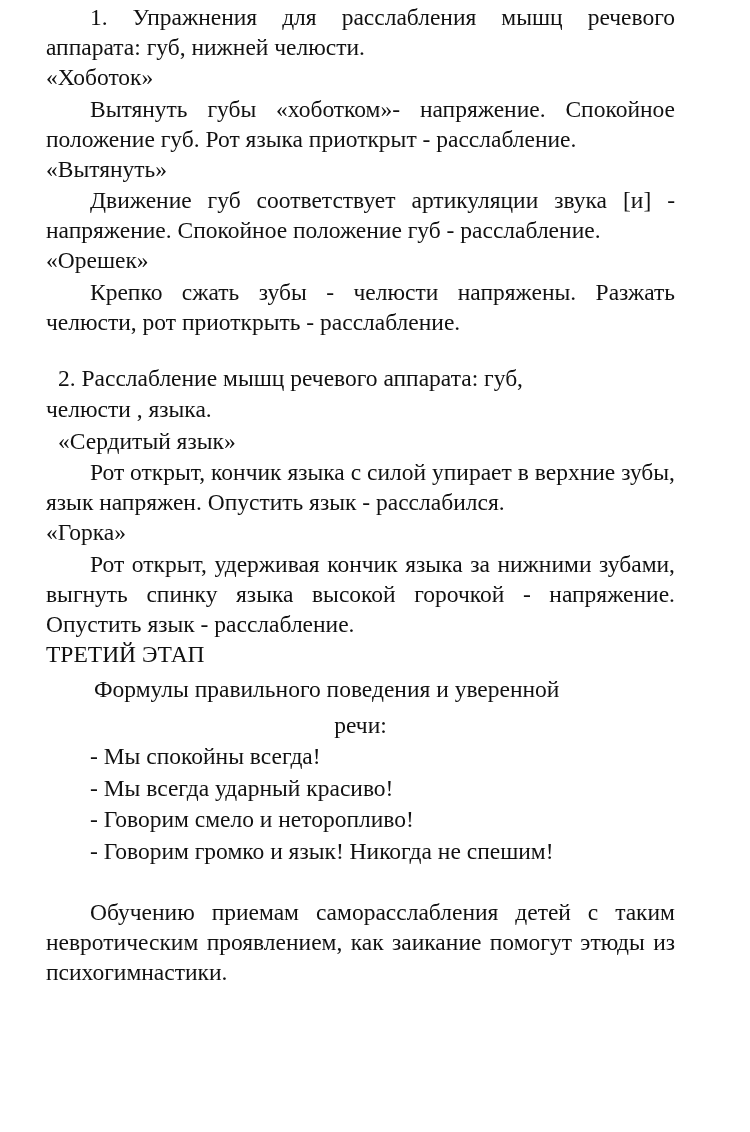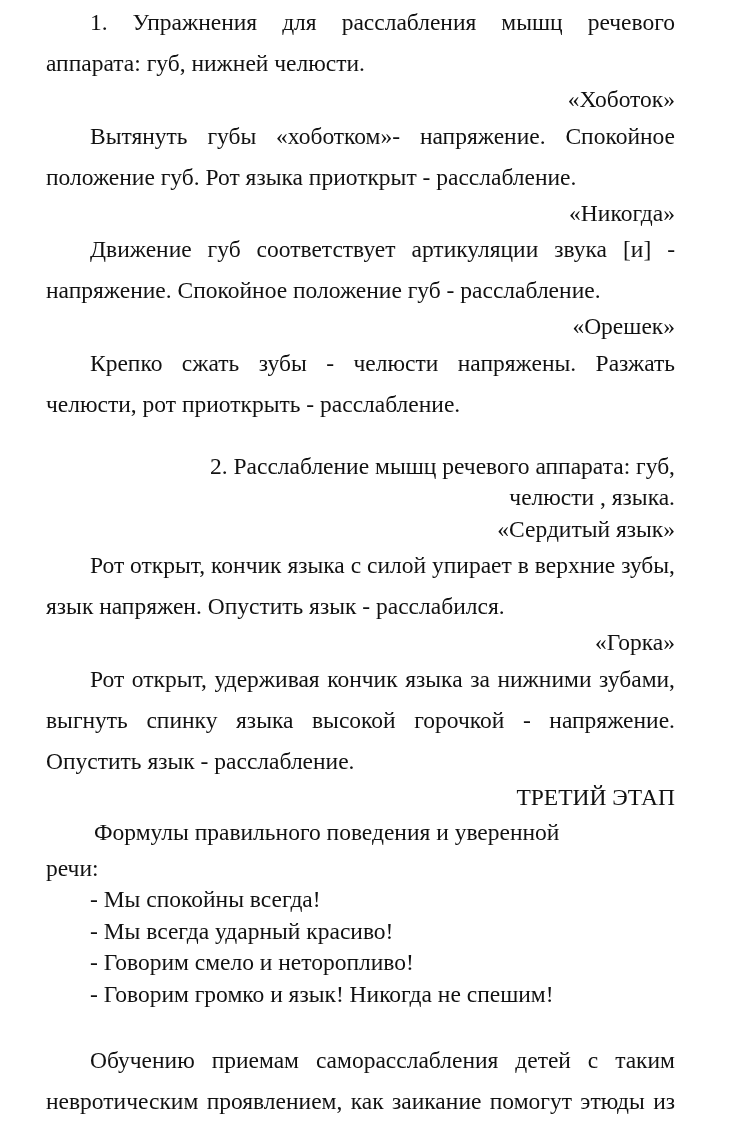--- a/index.html
+++ b/index.html
@@ -18,29 +18,30 @@
     }
     .page {
       position: absolute;
       left: 46px;
       top: 2px;
       width: 629px;
     }
     .line-block {
       line-height: 31.5px;
       margin: 0;
+      text-align: center;
     }
     .para {
       text-align: justify;
       text-indent: 44px;
       margin: 0;
-      line-height: 41px;
+      line-height: 30px;
     }
     .center {
-      text-align: right;
+      text-align: left;
       margin: 0;
       line-height: 31.5px;
     }
     .center.shift {
       padding-left: 12px;
     }
     .plain {
       margin: 4px;
       line-height: 31.5px;
       text-indent: 44px;
@@ -65,21 +66,21 @@
 </head>
 <body>
 
 <div class="page">
 
   <p class="para">1. Упражнения для расслабления мышц речевого аппарата: губ, нижней челюсти.</p>
 
   <p class="center">«Хоботок»</p>
   <p class="para">Вытянуть губы «хоботком»- напряжение. Спокойное положение губ. Рот языка приоткрыт - расслабление.</p>
 
-  <p class="center">«Никогда»</p>
+  <p class="center">«Вытянуть»</p>
   <p class="para">Движение губ соответствует артикуляции звука [и] - напряжение. Спокойное положение губ - расслабление.</p>
 
   <p class="center">«Орешек»</p>
   <p class="para">Крепко сжать зубы - челюсти напряжены. Разжать челюсти, рот приоткрыть - расслабление.</p>
 
   <div class="gap"></div>
 
   <p class="center shift">2. Расслабление мышц речевого аппарата: губ,</p>
   <p class="center">челюсти , языка.</p>
 

